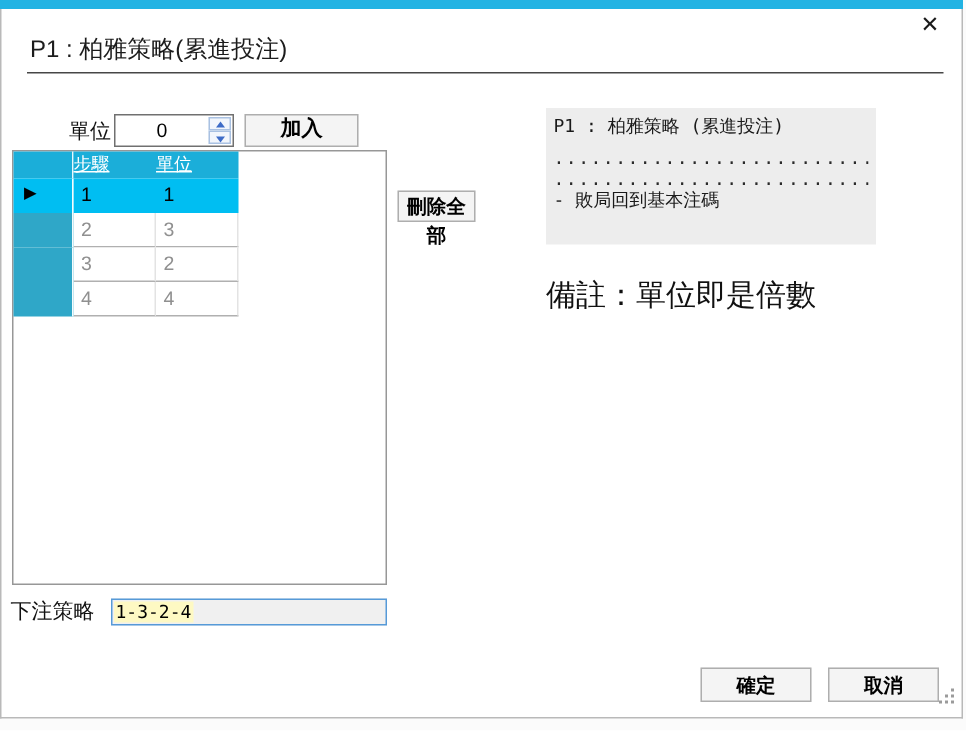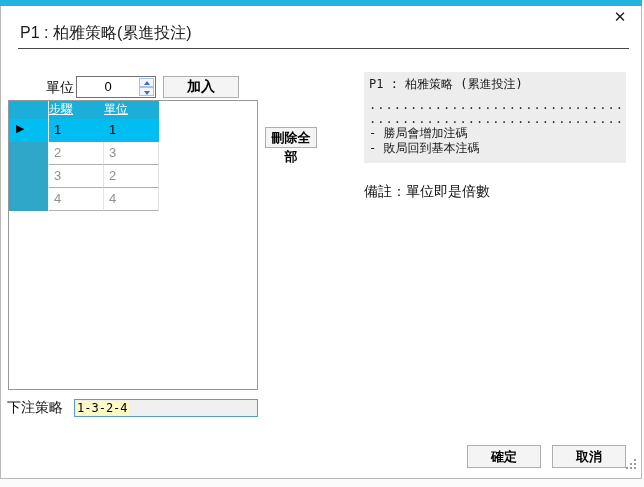--- a/index.html
+++ b/index.html
@@ -46,27 +46,27 @@
            line-height:17px; text-decoration:underline; }
   .g-row { position:absolute; left:0; height:23px; display:flex; }
   .g-sel { width:40px; height:23px; background:#2fa7c8; border-right:1px solid #f4fbfd; position:relative; }
   .g-cell { width:55px; height:23px; font-size:13px; color:#909090; line-height:22px;
             padding-left:5px; border-bottom:1px solid #b0b0b0; border-right:1px solid #e3e3e3; background:#fff; }
   .g-row.selected .g-sel { background:#00bef2; }
   .g-row.selected .g-cell { background:#00bef2; color:#000; border-bottom:none; border-right:none; }
   .row-marker { position:absolute; left:7px; top:3px; font-size:11px; color:#000; }
 
   
-  .info-panel { position:absolute; left:363px; top:72px; width:262px; height:91px; background:#ededed;
+  .info-panel { position:absolute; left:363px; top:72px; width:220px; height:91px; background:#ededed;
                 font-family:"DejaVu Sans Mono","Liberation Mono",monospace; font-size:12px; color:#1a1a1a;
                 padding:5px 5px 17px 5px; overflow:hidden; }
   .info-line { white-space:nowrap; overflow:hidden; line-height:15px; }
   .info-dots { line-height:14px; letter-spacing:1px; color:#2a2a2a; }
   .info-first { margin-bottom:6px; }
-  .note { position:absolute; left:363px; top:183px; font-size:14px; color:#111; }
+  .note { position:absolute; left:363px; top:183px; font-size:20px; color:#111; }
 
   
   .strategy-label { position:absolute; left:6px; top:399px; }
   .strategy-input { position:absolute; left:73px; top:399px; width:184px; height:18px; background:#f0f0f0;
                     border:1px solid #569ad8; font-family:"DejaVu Sans Mono","Liberation Mono",monospace;
                     font-size:12px; line-height:16px; padding-left:1px; cursor:text; }
   .selected-text { background:#fef9c3; color:#000; padding:0 1px; }
 
   .resize-grip { position:absolute; right:5px; bottom:9px; width:12px; height:12px; }
   .resize-grip i { position:absolute; width:2px; height:2px; background:#9b9b9b; }
@@ -134,21 +134,20 @@
         <div class="g-cell">4</div>
       </div>
     </div>
 
     <div class="btn btn-delall">刪除全部</div>
 
     <div class="info-panel">
       <div class="info-line info-first">P1 : 柏雅策略 (累進投注)</div>
       <div class="info-line info-dots">........................................</div>
       <div class="info-line info-dots">........................................</div>
-      <div class="info-line">- 勝局會增加注碼</div>
       <div class="info-line">- 敗局回到基本注碼</div>
     </div>
 
     <div class="note">備註：單位即是倍數</div>
 
     <span class="label strategy-label">下注策略</span>
     <div class="strategy-input">
       <span class="selected-text">1-3-2-4</span>
     </div>
 

